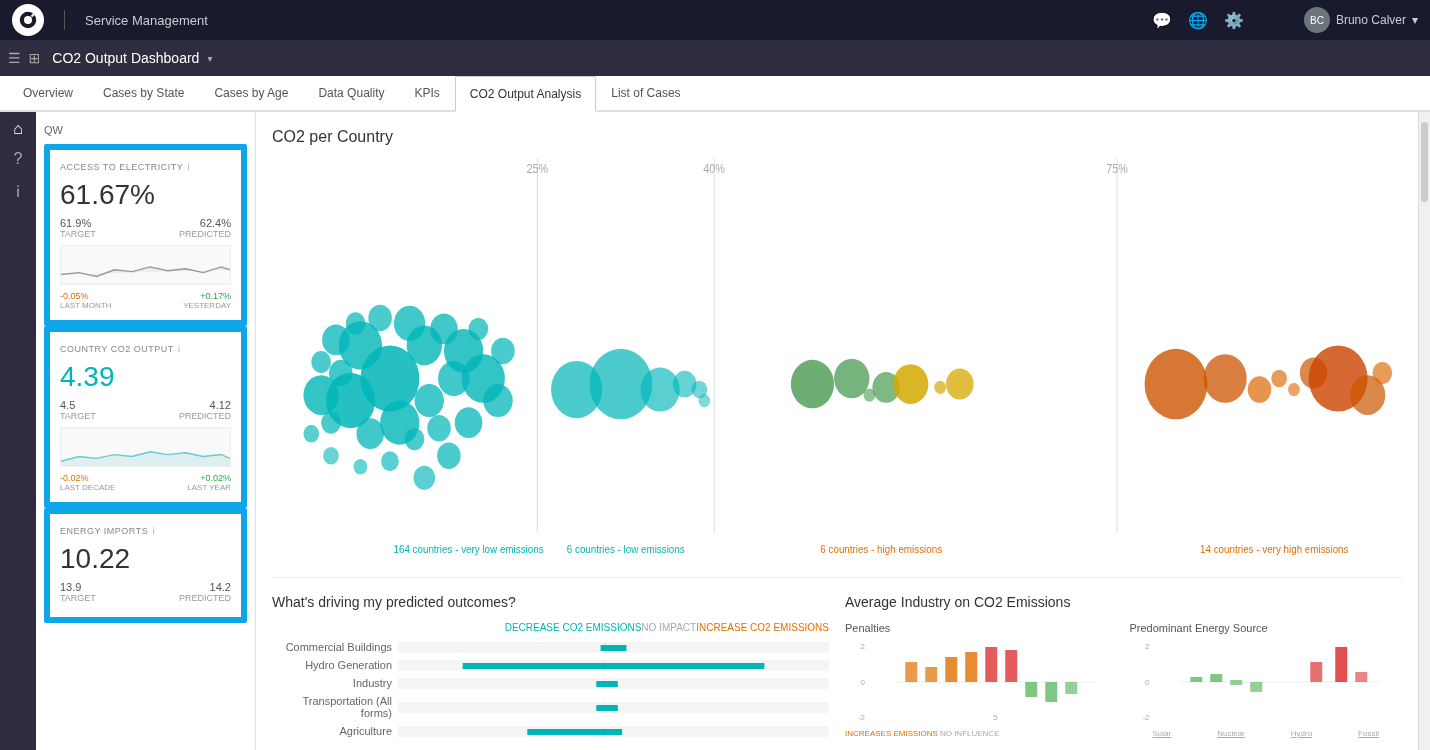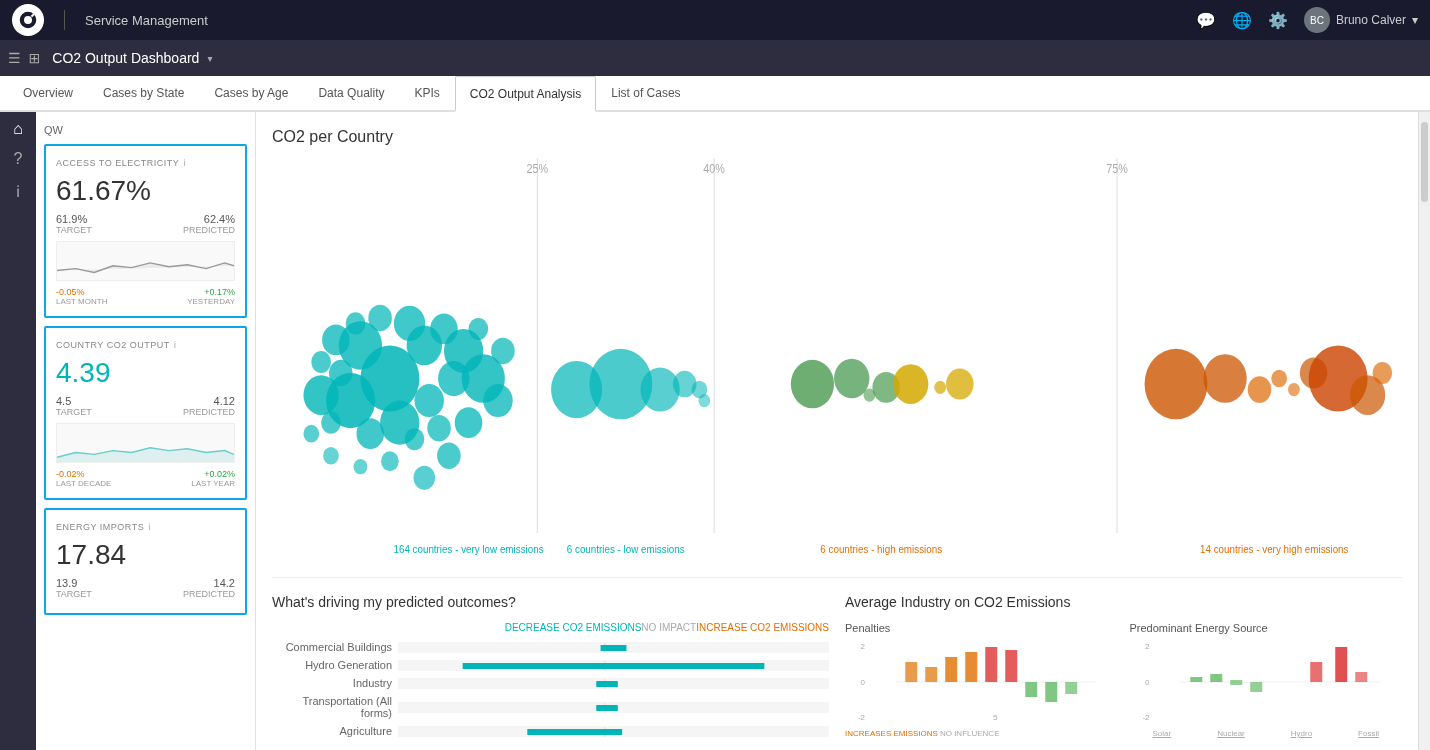--- a/index.html
+++ b/index.html
@@ -24,21 +24,21 @@
       width: 32px; height: 32px;
       background: white;
       border-radius: 50%;
       display: flex; align-items: center; justify-content: center;
       font-weight: bold; color: #1a1a2e; font-size: 10px;
     }
     .nav-divider { width: 1px; height: 20px; background: #555; margin: 0 12px; }
     .nav-title { color: #ccc; font-size: 13px; }
     .nav-right { margin-left: auto; display: flex; align-items: center; gap: 16px; }
     .nav-user { display: flex; align-items: center; gap: 6px; color: #ccc; font-size: 12px; cursor: pointer; }
-    .user-avatar { width: 26px; height: 26px; background: #6c757d; border-radius: 50%; display: flex; align-items: center; justify-content: center; font-size: 10px; color: white; }
+    .user-avatar { width: 26px; height: 26px; background: #6c757d; border-radius: 50%; display: flex; align-items: center; justify-content: center; font-size: 10px; color: white; margin-left: 44px; }
     .nav-icon { color: #aaa; cursor: pointer; font-size: 16px; }
 
     
     .second-bar {
       background: #2d2d3f;
       height: 36px;
       display: flex;
       align-items: center;
       padding: 0 8px;
       gap: 8px;
@@ -99,24 +99,23 @@
     .left-panel {
       width: 220px;
       background: white;
       border-right: 1px solid #e0e0e0;
       overflow-y: auto;
       padding: 8px;
     }
     .qw-label { font-size: 11px; color: #666; padding: 4px 0 8px; }
 
     .kpi-card {
-      border: 2px solid #0ea5e9;
+      border: 6px solid #0ea5e9;
       border-radius: 2px;
       padding: 10px;
-      margin-bottom: 8px;
       background: white;
     }
     .kpi-card-title {
       font-size: 9px;
       text-transform: uppercase;
       color: #888;
       letter-spacing: 0.5px;
       display: flex;
       align-items: center;
       gap: 4px;
@@ -373,21 +372,21 @@
           <div class="kpi-change-label">LAST YEAR</div>
         </div>
       </div>
     </div>
 
     <div class="kpi-card">
       <div class="kpi-card-title">
         <span>ENERGY IMPORTS</span>
         <span style="cursor:pointer;color:#aaa;">ℹ</span>
       </div>
-      <div class="kpi-main-value">17.84</div>
+      <div class="kpi-main-value">10.22</div>
       <div class="kpi-sub-row">
         <div class="kpi-sub-col">
           <span class="kpi-sub-val">13.9</span>
           <span class="kpi-sub-label">TARGET</span>
         </div>
         <div class="kpi-sub-col right">
           <span class="kpi-sub-val">14.2</span>
           <span class="kpi-sub-label">PREDICTED</span>
         </div>
       </div>

